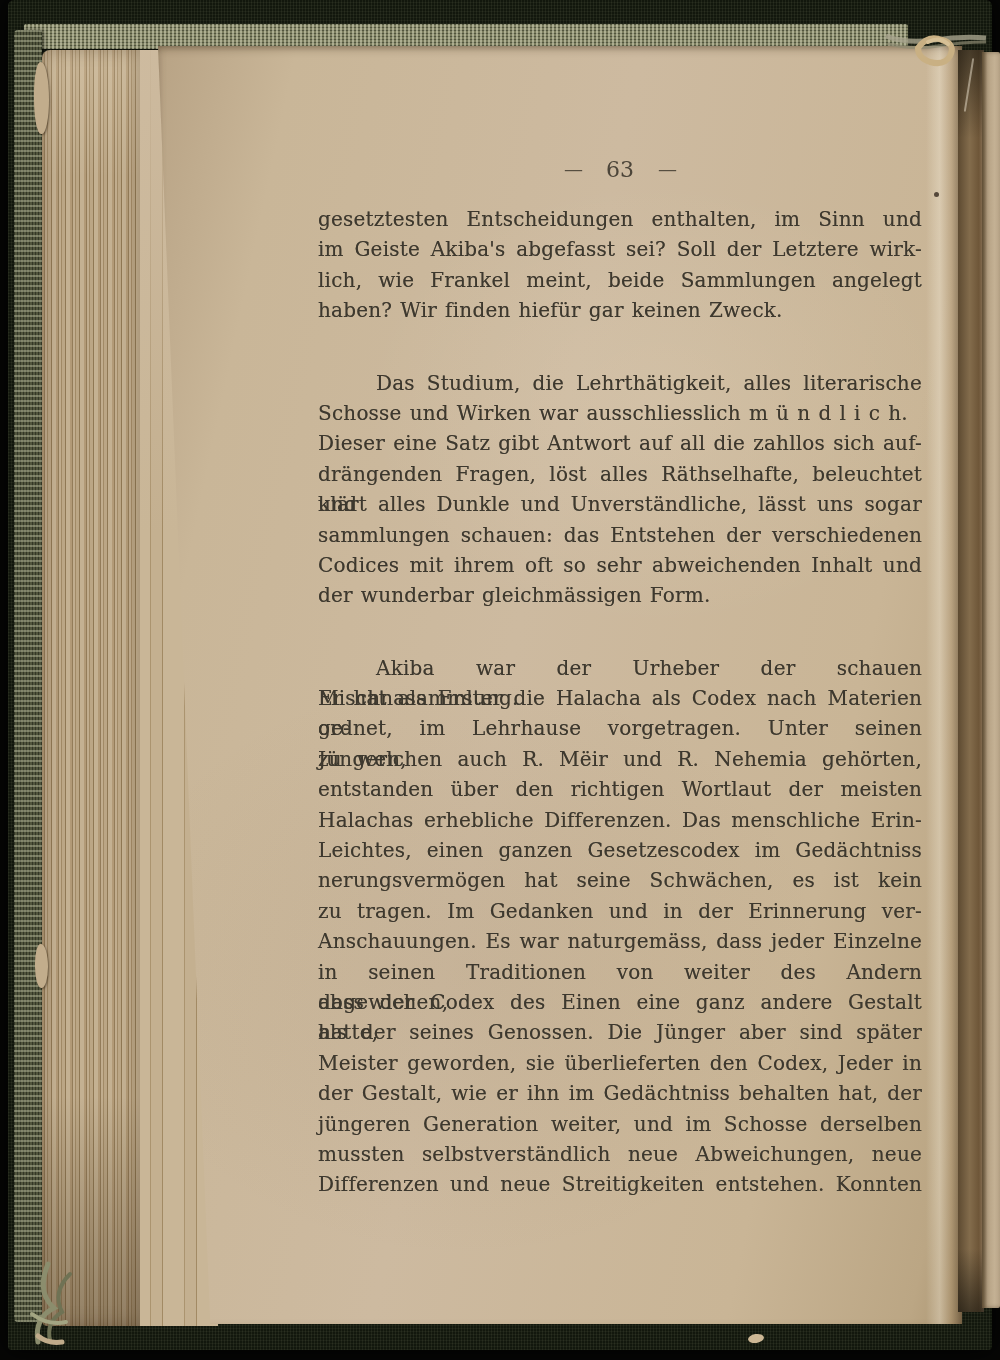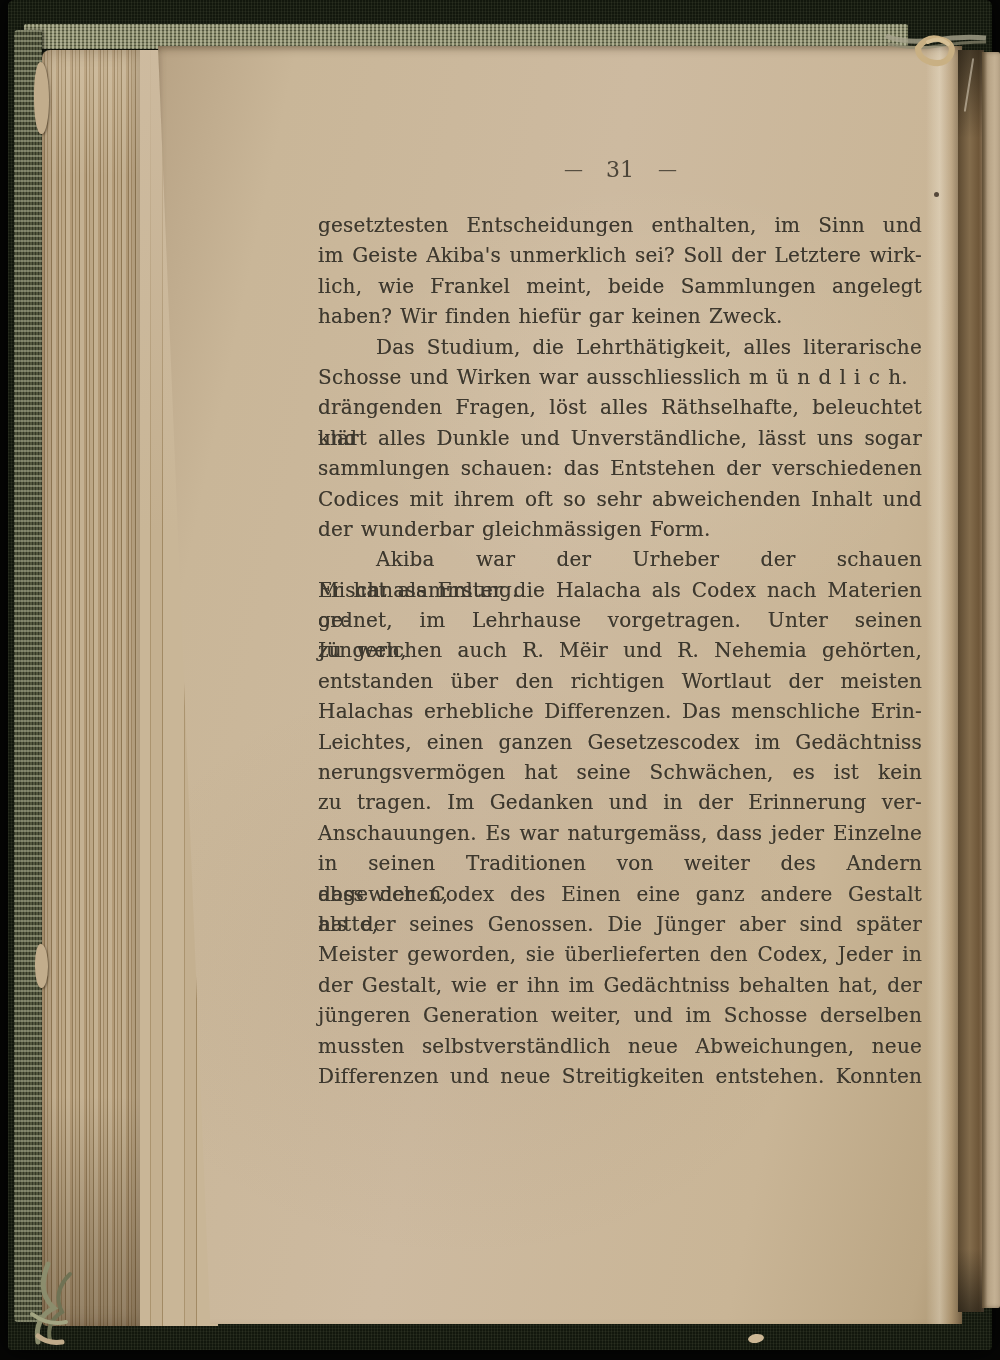--- a/index.html
+++ b/index.html
@@ -94,28 +94,28 @@
   }
 
   
   .page-number-row{
     position:absolute;left:160px;top:108px;width:604px;height:30px;
     display:flex;justify-content:center;align-items:center;gap:24px;
     color:#4c4539;font-size:22px;
   }
   .page-number-row .dash{font-size:19px;letter-spacing:-1px;color:#564e40;}
   .text-block{
-    position:absolute;left:160px;top:164px;width:604px;
+    position:absolute;left:160px;top:158px;width:604px;
     color:#3d382e;font-size:20px;line-height:30.4px;
     letter-spacing:0.2px;word-spacing:1.5px;
     text-shadow:0 0 0.5px rgba(61,56,46,0.55);
   }
   .line{text-align:justify;text-align-last:justify;white-space:normal;height:30.4px;overflow:visible;}
   .line.flush{text-align-last:left;}
-  .line.indent{text-indent:58px;}
+  .line.indent{text-indent:58px;margin-top:42px;}
 
   
   .headband{left:884px;top:14px;width:104px;height:80px;}
   .tail{left:14px;top:1258px;width:132px;height:94px;}
   .speck-light{left:748px;top:1334px;width:16px;height:9px;background:#cdb795;border-radius:50%;transform:rotate(-8deg);}
   .speck-dark{left:934px;top:192px;width:5px;height:5px;background:#55483a;border-radius:50%;}
   .scratch{left:968px;top:58px;width:2px;height:54px;background:rgba(235,225,205,0.5);transform:rotate(9deg);border-radius:2px;}
 </style>
 </head>
 <body>
@@ -125,30 +125,31 @@
 <div class="abs trim-left"></div>
 <div class="abs stack"></div>
 <div class="abs bulge b1"></div>
 <div class="abs bulge b2"></div>
 <div class="abs inner-edges"></div>
 
 <div class="abs page">
   <div class="page-fold"></div>
   <div class="page-number-row">
     <span class="dash">—</span>
-    <span>31</span>
+    <span>63</span>
     <span class="dash">—</span>
   </div>
   <div class="text-block">
       <div class="line">gesetztesten Entscheidungen enthalten, im Sinn und</div>
-      <div class="line">im Geiste Akiba's unmerklich sei? Soll der Letztere wirk-</div>
+      <div class="line">im Geiste Akiba's abgefasst sei? Soll der Letztere wirk-</div>
       <div class="line">lich, wie Frankel meint, beide Sammlungen angelegt</div>
       <div class="line flush">haben? Wir finden hiefür gar keinen Zweck.</div>
       <div class="line indent">Das Studium, die Lehrthätigkeit, alles literarische</div>
       <div class="line flush">Schosse und Wirken war ausschliesslich m ü n d l i c h.</div>
+      <div class="line">Dieser eine Satz gibt Antwort auf all die zahllos sich auf-</div>
       <div class="line">drängenden Fragen, löst alles Räthselhafte, beleuchtet und</div>
       <div class="line">klärt alles Dunkle und Unverständliche, lässt uns sogar</div>
       <div class="line">sammlungen schauen: das Entstehen der verschiedenen</div>
       <div class="line">Codices mit ihrem oft so sehr abweichenden Inhalt und</div>
       <div class="line flush">der wunderbar gleichmässigen Form.</div>
       <div class="line indent">Akiba war der Urheber der schauen Mischnasammlung.</div>
       <div class="line">Er hat als Erster die Halacha als Codex nach Materien ge-</div>
       <div class="line">ordnet, im Lehrhause vorgetragen. Unter seinen Jüngern,</div>
       <div class="line">zu welchen auch R. Mëir und R. Nehemia gehörten,</div>
       <div class="line">entstanden über den richtigen Wortlaut der meisten</div>

